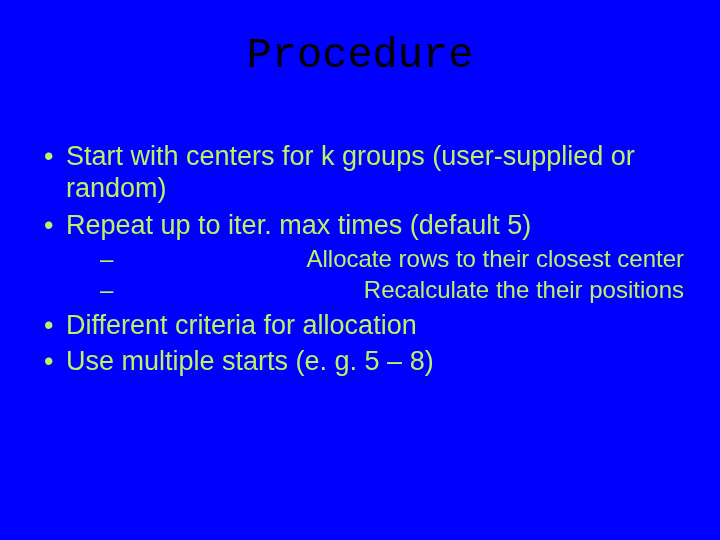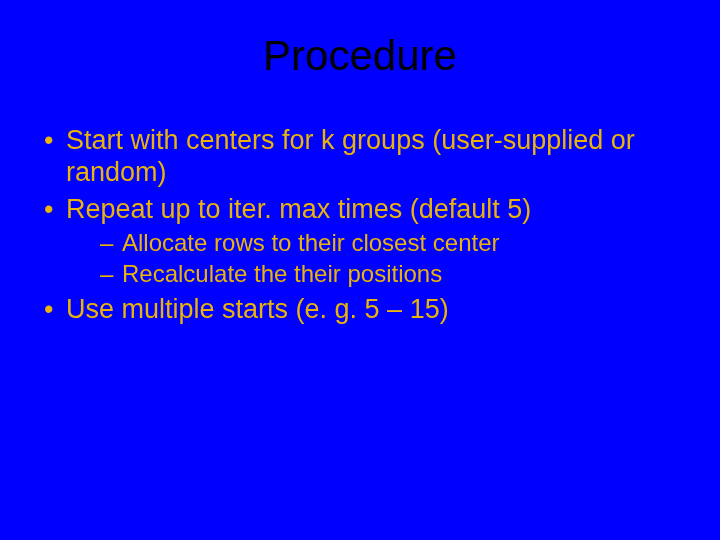--- a/index.html
+++ b/index.html
@@ -14,28 +14,28 @@
       font-family: Arial, Helvetica, sans-serif;
       overflow: hidden;
     }
     .slide {
       width: 100%;
       height: 100%;
       padding: 32px 36px;
     }
     .title {
       color: #000000;
-      font-family: Liberation Sans, sans-serif;
+      font-family: Liberation Mono, monospace;
       font-size: 42px;
       font-weight: normal;
       text-align: center;
-      margin-bottom: 44px;
+      margin-bottom: 60px;
     }
     .body {
-      color: #eab308;
+      color: #bef264;
       font-size: 27px;
       line-height: 1.2;
     }
     ul.level1 {
       list-style: none;
       padding-left: 0;
     }
     ul.level1 > li {
       position: relative;
       padding-left: 30px;
@@ -46,20 +46,21 @@
       position: absolute;
       left: 8px;
       top: 0;
       font-size: 27px;
     }
     ul.level2 {
       list-style: none;
       padding-left: 0;
       margin-top: 4px;
       margin-bottom: 4px;
+      text-align: right;
     }
     ul.level2 > li {
       position: relative;
       padding-left: 56px;
       font-size: 24px;
       margin-bottom: 2px;
     }
     ul.level2 > li::before {
       content: "–";
       position: absolute;
@@ -83,17 +84,20 @@
         <ul class="level2">
           <li>
             <span>Allocate rows to their closest center</span>
           </li>
           <li>
             <span>Recalculate the their positions</span>
           </li>
         </ul>
       </li>
       <li>
-        <span>Use multiple starts (e. g. 5 – 15)</span>
+        <span>Different criteria for allocation</span>
+      </li>
+      <li>
+        <span>Use multiple starts (e. g. 5 – 8)</span>
       </li>
     </ul>
   </div>
 </div>
 
 </body></html>

